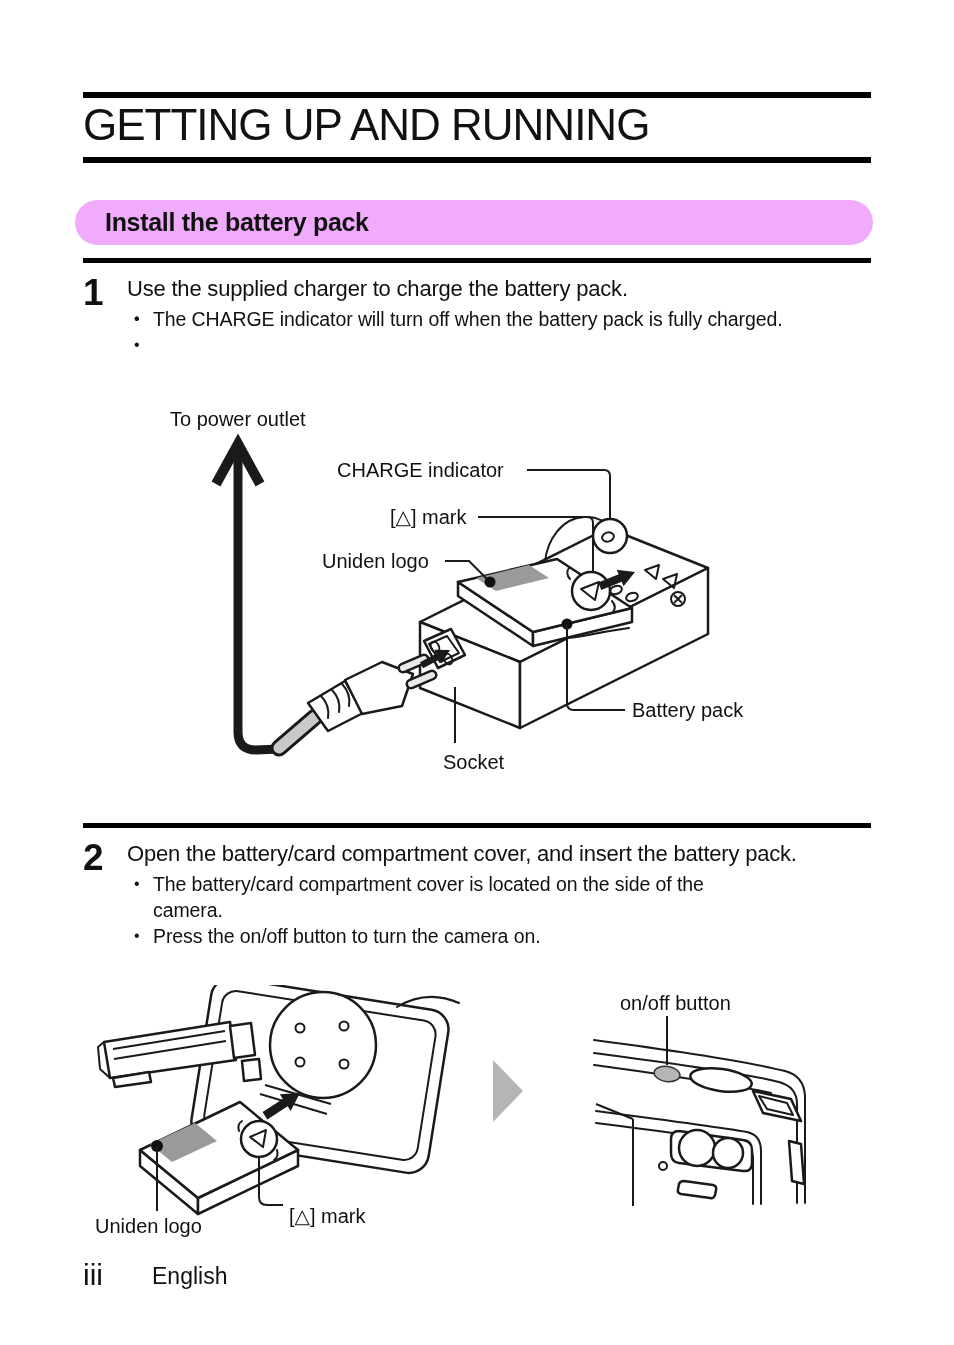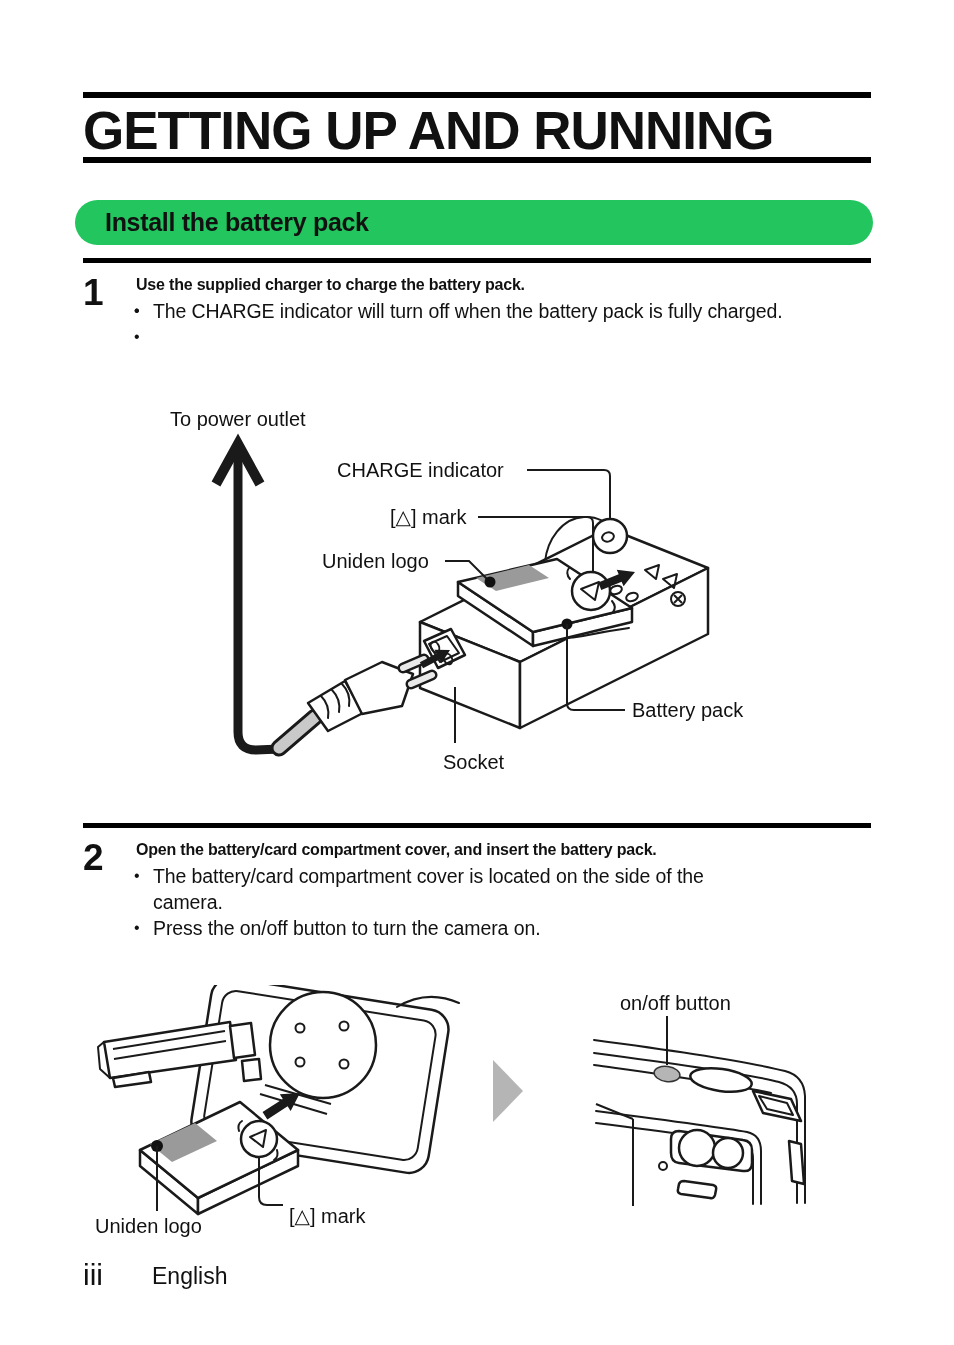--- a/index.html
+++ b/index.html
@@ -1,28 +1,28 @@
 <!DOCTYPE html>
 <html><head>
 <meta charset="utf-8">
 <style>
   html,body{margin:0;padding:0;background:#fff;}
   .page{position:relative;width:954px;height:1345px;background:#fff;overflow:hidden;
         font-family:"Liberation Sans","DejaVu Sans",sans-serif;color:#111;}
   .abs{position:absolute;}
   .rule{position:absolute;left:83px;width:788px;background:#000;}
-  .title{position:absolute;left:83px;top:100px;font-size:53px;font-weight:bold;
+  .title{position:absolute;left:83px;top:100px;font-size:44px;font-weight:normal;
          letter-spacing:-1px;white-space:nowrap;}
-  .pill{position:absolute;left:75px;top:200px;width:798px;height:45px;background:#22c55e;
+  .pill{position:absolute;left:75px;top:200px;width:798px;height:45px;background:#f0abfc;
         border-radius:23px;display:flex;align-items:center;}
   .pill span{font-size:25px;font-weight:bold;padding-left:30px;letter-spacing:-0.3px;}
   .step{position:absolute;left:83px;width:790px;}
   .step-num{position:absolute;left:0;top:-4px;font-size:37px;font-weight:bold;}
   .step-body{margin-left:44px;}
-  .step-head{font-size:16px;font-weight:bold;letter-spacing:-0.2px;white-space:nowrap;margin:0 0 4px 9px;}
+  .step-head{font-size:22px;font-weight:normal;letter-spacing:-0.2px;white-space:nowrap;margin:0 0 4px 0;}
   ul.bullets{list-style:none;margin:0;padding:0;}
   ul.bullets li{position:relative;padding-left:26px;font-size:19.5px;line-height:26px;letter-spacing:-0.1px;}
   ul.bullets li .dot{position:absolute;left:7px;top:0;font-size:16px;}
   .w1{width:740px;} .w2{width:630px;}
   .footer-num{position:absolute;left:83px;top:1258px;font-size:30px;font-weight:normal;}
   .footer-lang{position:absolute;left:152px;top:1263px;font-size:23px;}
   svg text{font-family:"Liberation Sans","DejaVu Sans",sans-serif;font-size:20px;fill:#111;}
   svg .ln{fill:none;stroke:#1a1a1a;stroke-width:2;}
   svg .art{fill:#fff;stroke:#1a1a1a;stroke-width:2.5;stroke-linejoin:round;}
   svg .art2{fill:none;stroke:#1a1a1a;stroke-width:2;stroke-linejoin:round;stroke-linecap:round;}

